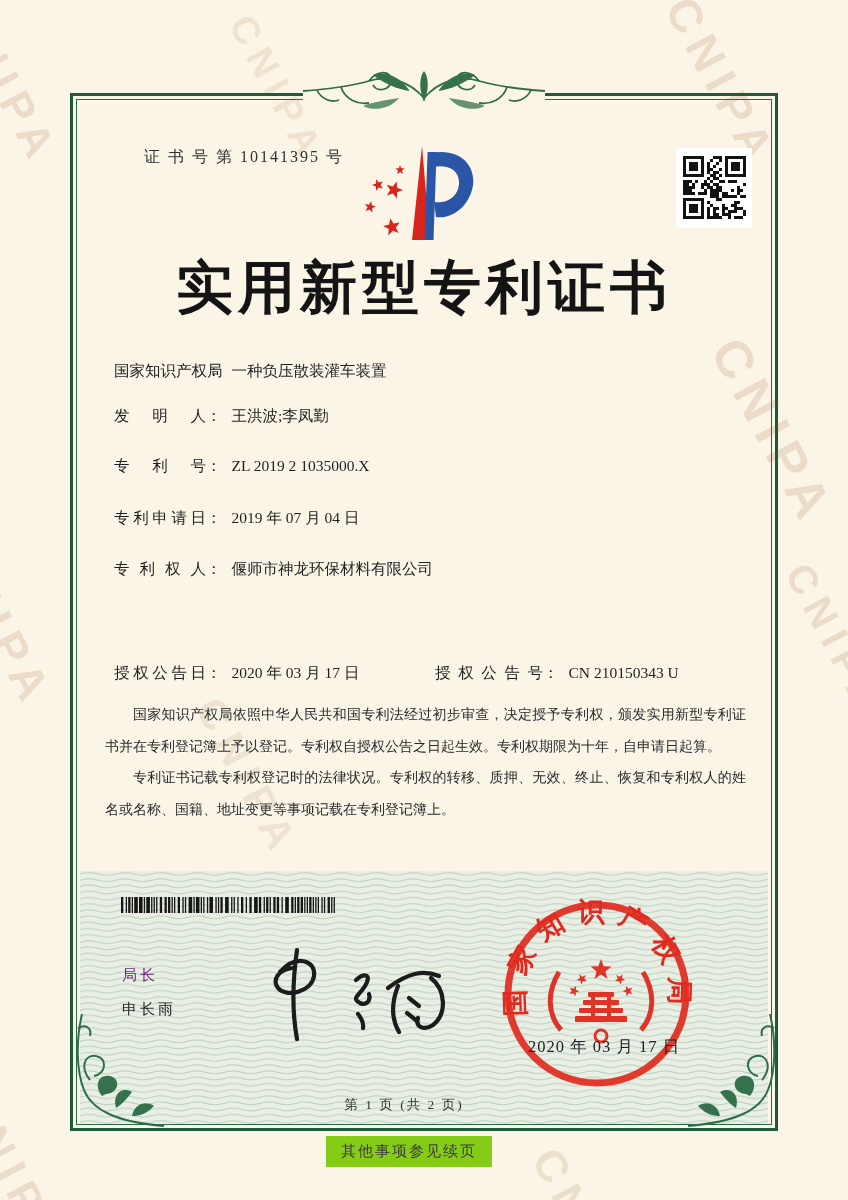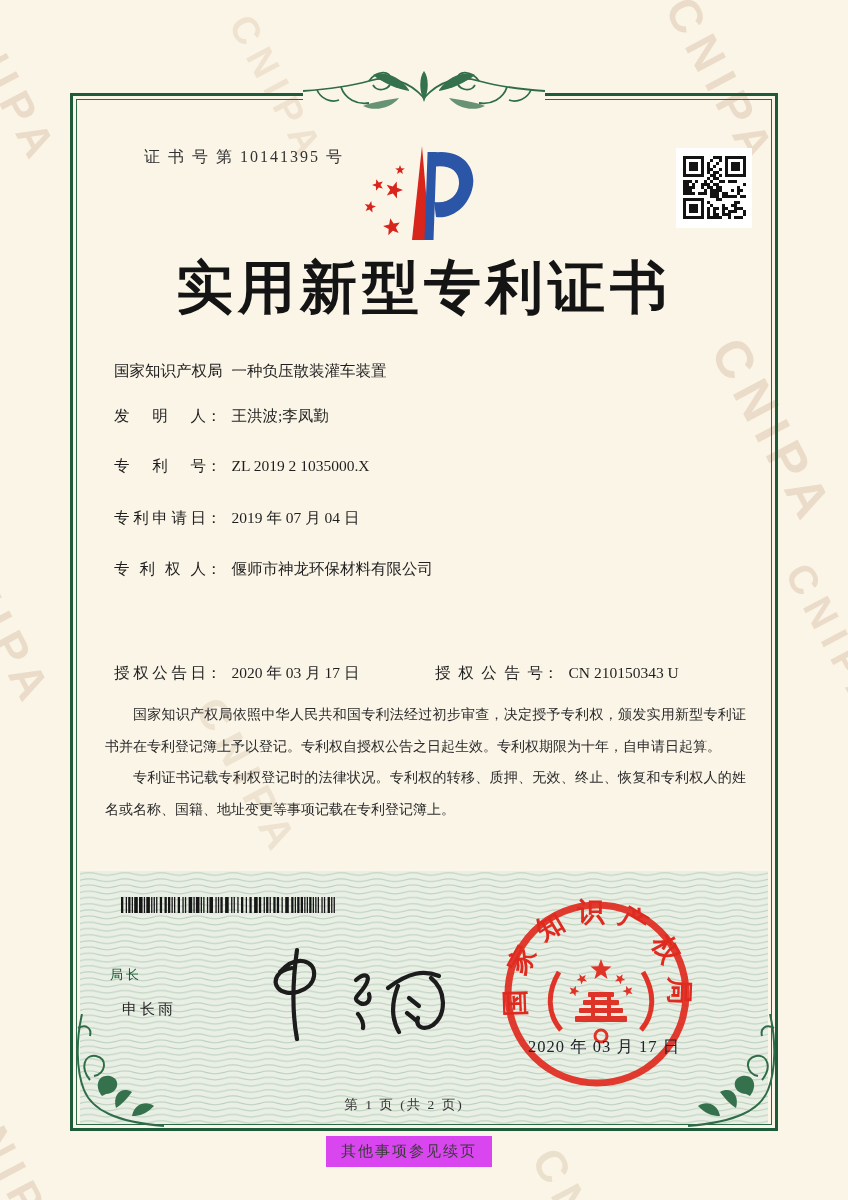--- a/index.html
+++ b/index.html
@@ -30,30 +30,30 @@
   .colon{display:inline-block;}
   .fvalue{margin-left:10px;text-align:center;}
   .grant-right{position:absolute;left:321px;top:0;}
   .grant-right .flabel{width:108px;}
   
   .body-text{position:absolute;left:105px;top:699px;width:641px;font-size:14px;line-height:31.5px;
              color:#2a2a2a;text-align:justify;z-index:4;}
   .body-text p{margin:0;text-indent:28px;}
   
   .barcode{position:absolute;left:121px;top:897px;z-index:4;}
-  .sig-title{position:absolute;left:110px;top:966px;font-size:13px;letter-spacing:3px;color:#14532d;
+  .sig-title{position:absolute;left:122px;top:966px;font-size:15px;letter-spacing:3px;color:#701a75;
              font-family:"Liberation Sans","DejaVu Sans",sans-serif;z-index:4;}
   .sig-name{position:absolute;left:122px;top:1000px;font-size:15px;letter-spacing:3px;color:#262626;
              font-family:"Liberation Sans","DejaVu Sans",sans-serif;z-index:4;}
   .signature{position:absolute;left:252px;top:946px;z-index:4;}
   .seal{position:absolute;left:495px;top:892px;z-index:5;}
   .seal-date{position:absolute;left:528px;top:1036px;font-size:16.5px;letter-spacing:1px;color:#20222c;z-index:6;}
   .page-no{position:absolute;left:70px;top:1096px;width:668px;text-align:center;font-size:13.5px;
            color:#333;letter-spacing:2px;z-index:4;}
-  .note-box{position:absolute;left:326px;top:1136px;background:#d946ef;padding:6px 15px;font-size:15px;
+  .note-box{position:absolute;left:326px;top:1136px;background:#84cc16;padding:6px 15px;font-size:15px;
             letter-spacing:2px;color:#3a3a3a;z-index:4;font-family:Liberation Serif, serif;}
 </style>
 </head>
 <body>
 
 <div class="page">
 
   <span class="wm" style="left:-15px;top:-8px;font-size:44px;">CNIPA</span>
   <span class="wm" style="left:258px;top:8px;font-size:38px;color:rgba(208,180,146,0.28);">CNIPA</span>
   <span class="wm" style="left:702px;top:-12px;font-size:46px;">CNIPA</span>

